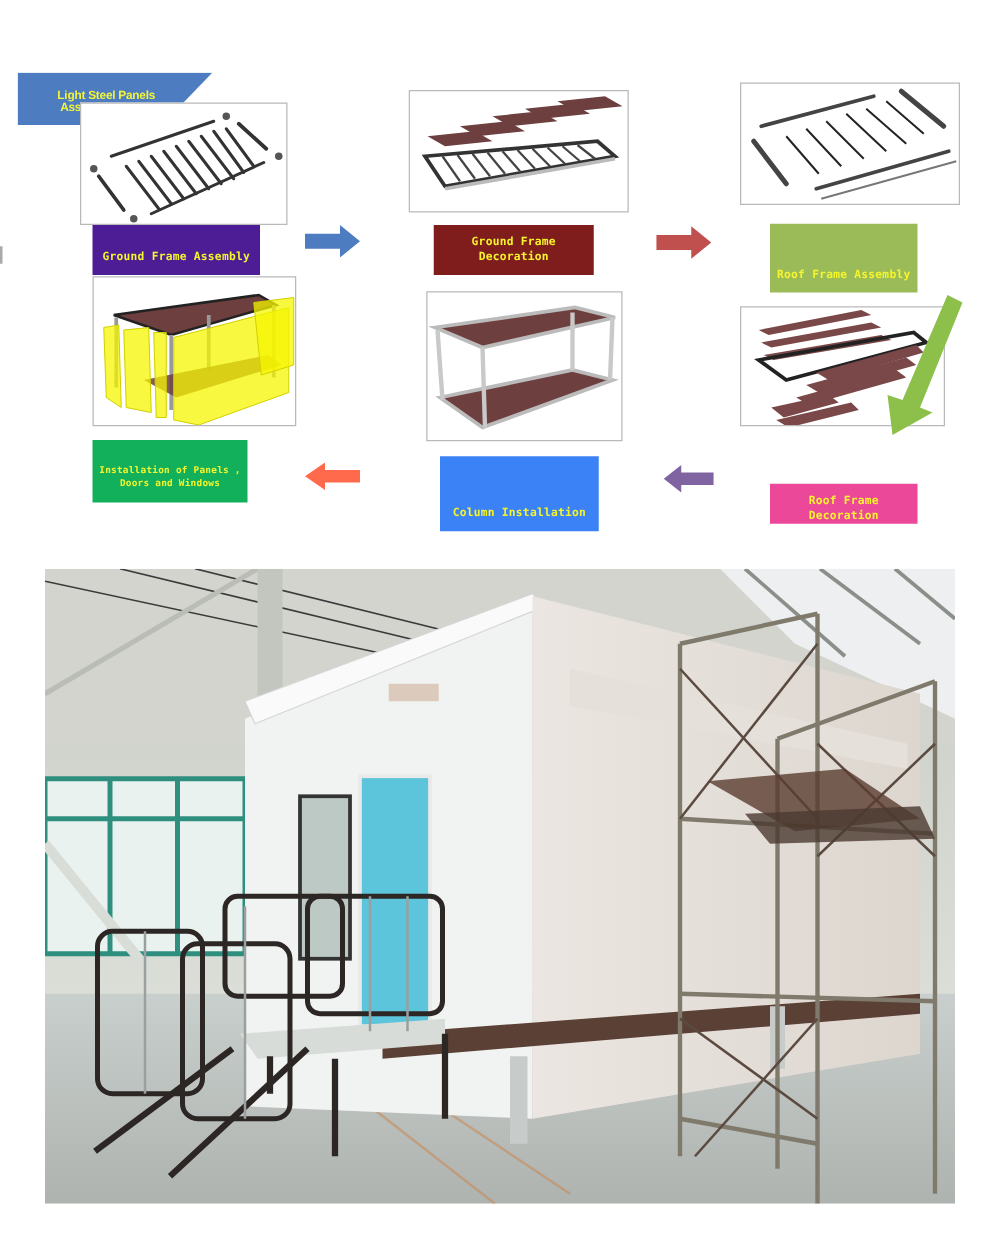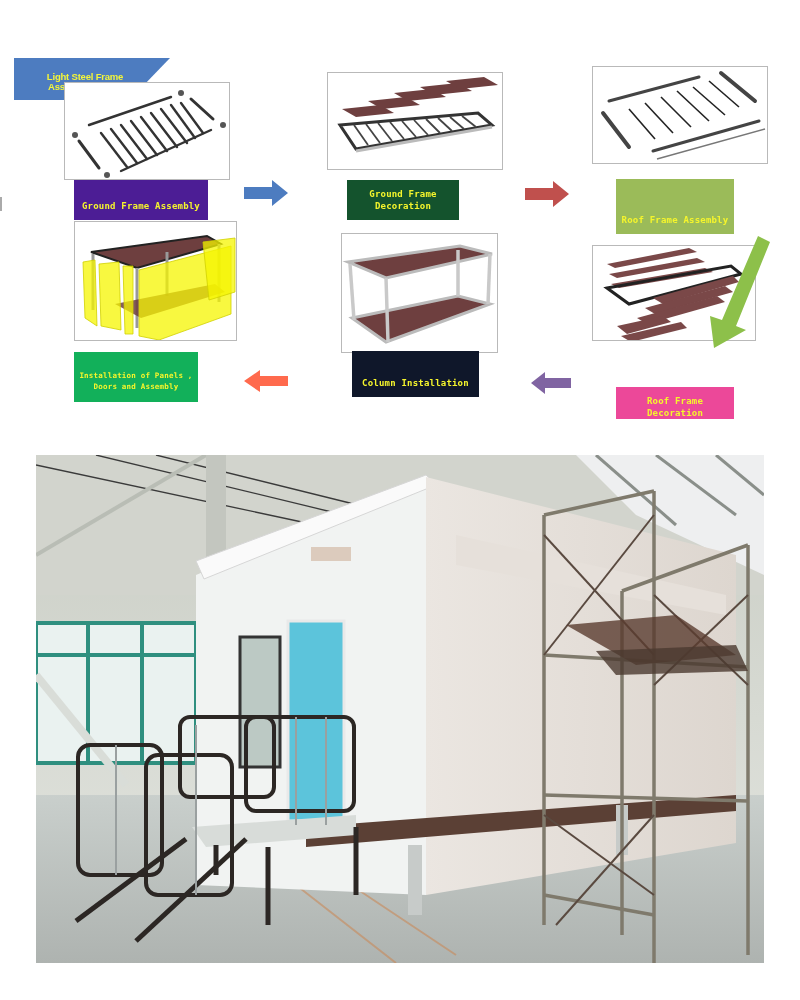--- a/index.html
+++ b/index.html
@@ -12,21 +12,21 @@
   .label.center { align-items:center; padding-bottom:0; padding-top:8px; }
   .arrow svg { display:block; }
   .edge-mark { left:0; top:197px; width:2px; height:14px; background:#aaaaaa; }
   .photo { left:36px; top:455px; width:728px; height:508px; overflow:hidden; }
 </style>
 </head>
 <body>
 
 <div class="abs title-banner"></div>
 <div class="abs title-text">
-  <div>Light Steel Frame</div>
+  <div>Light Steel Panels</div>
   <div>Assembly House</div>
 </div>
 <div class="abs edge-mark"></div>
 
 <div class="abs frame" style="left:64px;top:82px;width:166px;height:98px;">
   <svg width="166" height="98" viewBox="0 0 166 98">
     <g stroke="#333" stroke-width="2.4" stroke-linecap="round">
       <line x1="24" y1="42" x2="106" y2="14"></line>
       <line x1="56" y1="88" x2="146" y2="47"></line>
       <line x1="14" y1="58" x2="34" y2="85" stroke-width="3"></line>
@@ -75,21 +75,21 @@
       <line x1="74" y1="48" x2="88" y2="64"></line>
         <line x1="86" y1="47" x2="100" y2="62"></line>
       <line x1="98" y1="46" x2="112" y2="60"></line>
         <line x1="110" y1="45" x2="124" y2="58"></line>
       <line x1="122" y1="44" x2="136" y2="56"></line>
         <line x1="134" y1="43" x2="148" y2="54"></line>
     </g>
     <line x1="28" y1="78" x2="164" y2="54" stroke="#bbb" stroke-width="3"></line>
   </svg>
 </div>
-<div class="abs label" style="left:347px;top:180px;width:112px;height:40px;background:#14532d;">Ground Frame Decoration</div>
+<div class="abs label" style="left:347px;top:180px;width:128px;height:40px;background:#7f1d1d;">Ground Frame Decoration</div>
 
 <div class="abs arrow" style="left:525px;top:181px;">
   <svg width="44" height="26" viewBox="0 0 44 26">
     <polygon points="0,7 28,7 28,0 44,13 28,26 28,19 0,19" fill="#c0504d"></polygon>
   </svg>
 </div>
 
 <div class="abs frame" style="left:592px;top:66px;width:176px;height:98px;">
   <svg width="176" height="98" viewBox="0 0 176 98">
     <g stroke="#444" stroke-width="3" stroke-linecap="round">
@@ -126,21 +126,21 @@
       <polygon points="24,42 44,40 46,108 26,104"></polygon>
       <polygon points="48,44 58,44 58,112 50,112"></polygon>
       <polygon points="64,48 156,24 156,92 84,118 64,114"></polygon>
       <polygon points="128,20 160,16 160,70 134,78"></polygon>
     </g>
   </svg>
 </div>
 <div class="abs label center" style="left:74px;top:352px;width:124px;height:50px;background:#12b05a;font-size:7.5px;line-height:11px;">
   <div>
     <div>Installation of Panels ,</div>
-    <div>Doors and Assembly</div>
+    <div>Doors and Windows</div>
   </div>
 </div>
 
 <div class="abs arrow" style="left:244px;top:370px;">
   <svg width="44" height="22" viewBox="0 0 44 22">
     <polygon points="44,6 16,6 16,0 0,11 16,22 16,16 44,16" fill="#ff6a4d"></polygon>
   </svg>
 </div>
 
 <div class="abs frame" style="left:341px;top:233px;width:157px;height:120px;">
@@ -148,21 +148,21 @@
     <polygon points="6,28 118,12 150,20 44,44" fill="#6e3f3f" stroke="#bbb" stroke-width="3"></polygon>
     <polygon points="10,84 116,62 148,70 44,108" fill="#6e3f3f" stroke="#bbb" stroke-width="3"></polygon>
     <g stroke="#c9c9c9" stroke-width="3.5">
       <line x1="8" y1="30" x2="12" y2="86"></line>
         <line x1="44" y1="44" x2="46" y2="108"></line>
       <line x1="148" y1="20" x2="146" y2="70"></line>
         <line x1="116" y1="16" x2="116" y2="62"></line>
     </g>
   </svg>
 </div>
-<div class="abs label" style="left:352px;top:351px;width:127px;height:46px;background:#0f172a;">Column Installation</div>
+<div class="abs label" style="left:352px;top:365px;width:127px;height:60px;background:#3b82f6;">Column Installation</div>
 
 <div class="abs arrow" style="left:531px;top:372px;">
   <svg width="40" height="22" viewBox="0 0 40 22">
     <polygon points="40,6 14,6 14,0 0,11 14,22 14,16 40,16" fill="#8064a2"></polygon>
   </svg>
 </div>
 
 <div class="abs frame" style="left:592px;top:245px;width:164px;height:96px;">
   <svg width="164" height="96" viewBox="0 0 164 96">
     <g fill="#7a4848">

